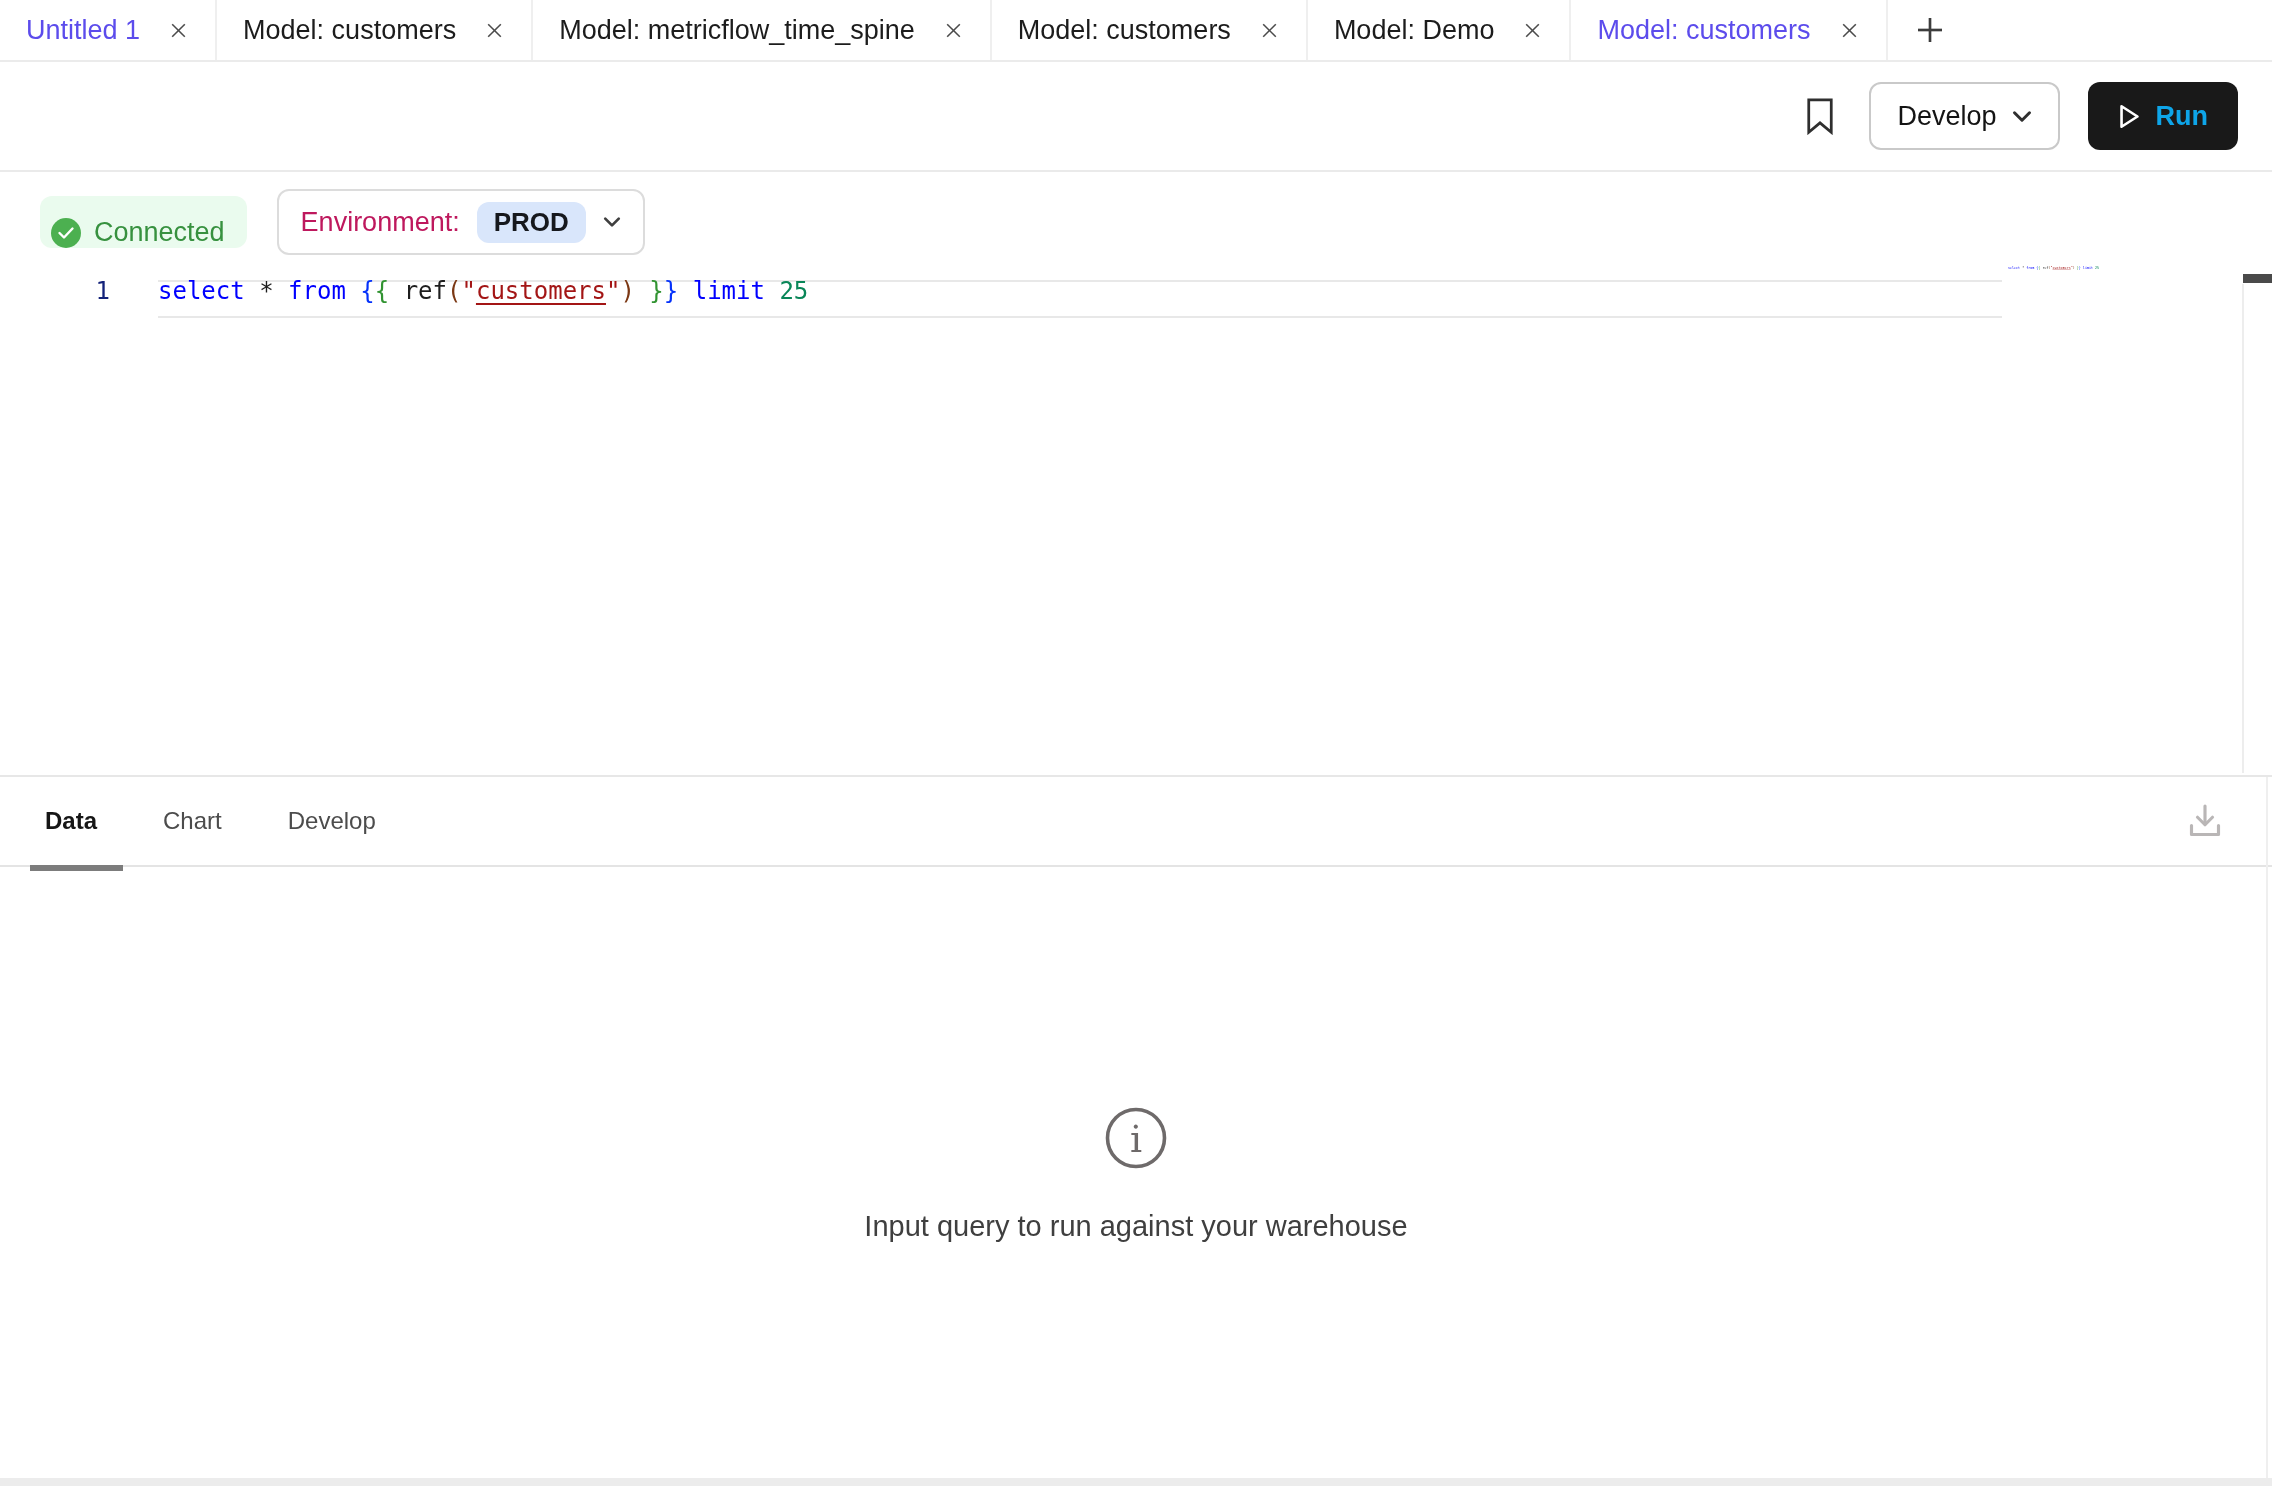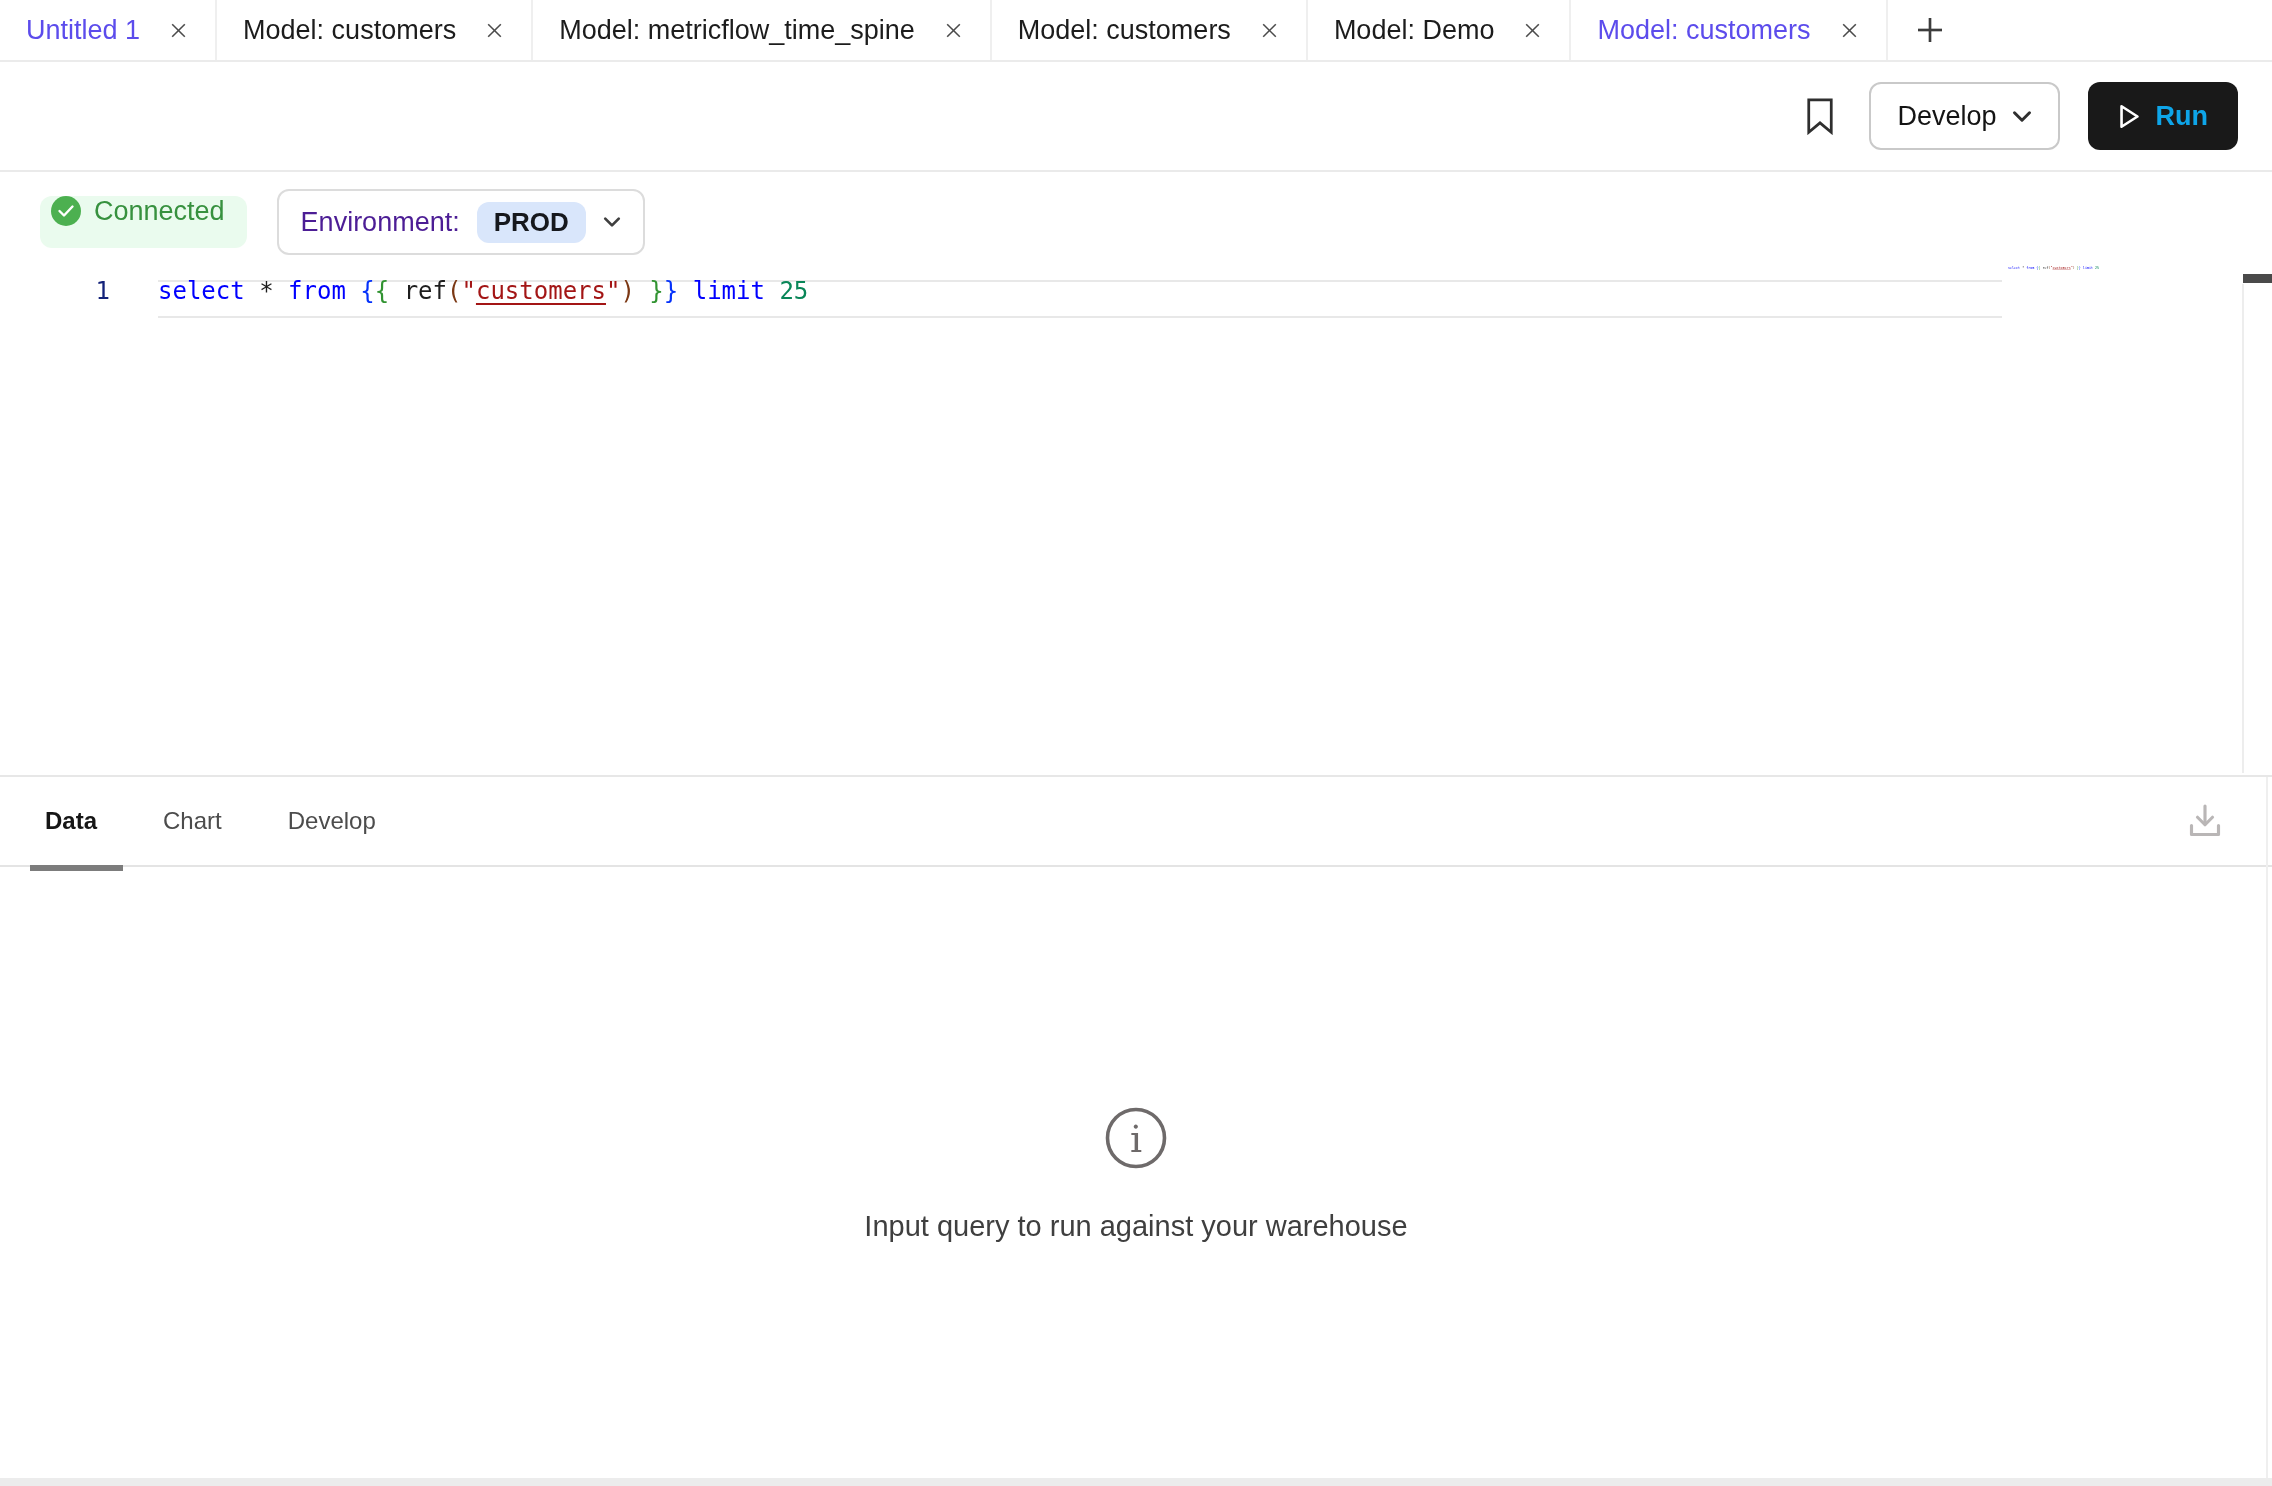--- a/index.html
+++ b/index.html
@@ -28,30 +28,30 @@
          font-size:27px; cursor:pointer; }
   .btn-develop { padding:0 26px; background:#fff; border:2px solid #c9c9c9; color:#141414; font-weight:500; }
   .btn-develop svg { width:20px; height:13px; fill:none; stroke:#2f2f2f; stroke-width:2.4;
                      stroke-linecap:round; stroke-linejoin:round; }
   .btn-run { padding:16px 30px; background:#191919; border:none; color:#0ea5e9; font-weight:600; }
   .btn-run svg { width:23px; height:25px; fill:none; stroke:#ffffff; stroke-width:2.3; stroke-linejoin:round; }
 
   
   .connrow { height:92px; flex:0 0 92px; display:flex; align-items:center; gap:30px;
              padding:8px 0 0 40px; background:#fff; }
-  .conn-badge { display:flex; align-items:flex-start; gap:13px; height:52px; padding:0 22px 0 11px;
+  .conn-badge { display:flex; align-items:flex-end; gap:13px; height:52px; padding:0 22px 0 11px;
                 background:#eafbee; border-radius:12px; }
   .conn-dot { width:30px; height:30px; border-radius:50%; background:#4cb050;
               display:flex; align-items:center; justify-content:center; }
   .conn-dot svg { width:18px; height:14px; fill:none; stroke:#fff; stroke-width:2.4;
                   stroke-linecap:round; stroke-linejoin:round; }
   .conn-label { font-size:27px; color:#37913f; font-weight:500; }
   .env-select { display:flex; align-items:center; gap:17px; height:66px; padding:0 22px;
                 border:2px solid #dcdcdc; border-radius:12px; background:#fff; cursor:pointer; }
-  .env-label { font-size:27px; color:#4c1d95; }
+  .env-label { font-size:27px; color:#be185d; }
   .env-pill { background:#d9e6fb; color:#16181d; font-size:26px; font-weight:600;
               padding:5px 17px; border-radius:12px; }
   .env-select svg { width:18px; height:12px; fill:none; stroke:#3f3f3f; stroke-width:2.4;
                     stroke-linecap:round; stroke-linejoin:round; }
 
   
   .editor { position:relative; flex:0 0 511px; height:511px; background:#fff; }
   .code-row { position:relative; display:flex; align-items:center; height:38px; margin-top:8px; }
   .current-line { position:absolute; left:158px; top:8px; width:1844px; height:38px;
                   border-top:2px solid #e8e8e8; border-bottom:2px solid #e8e8e8; }

